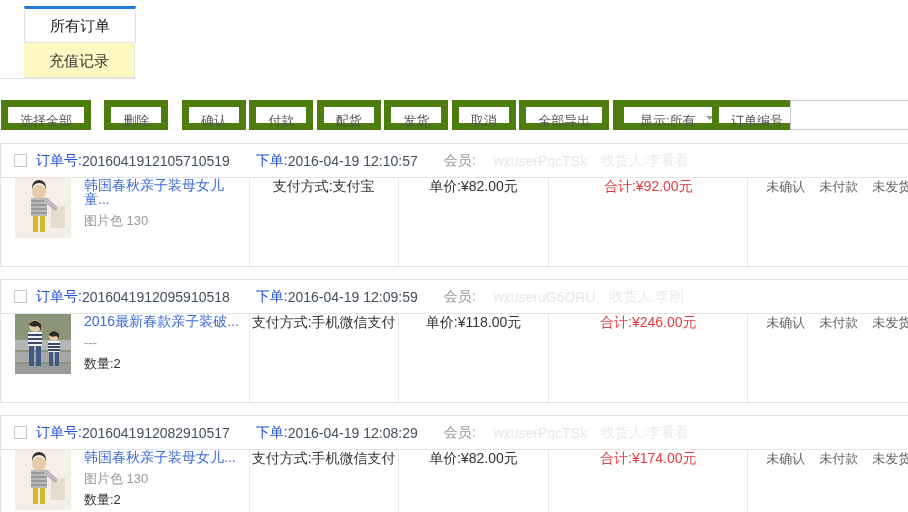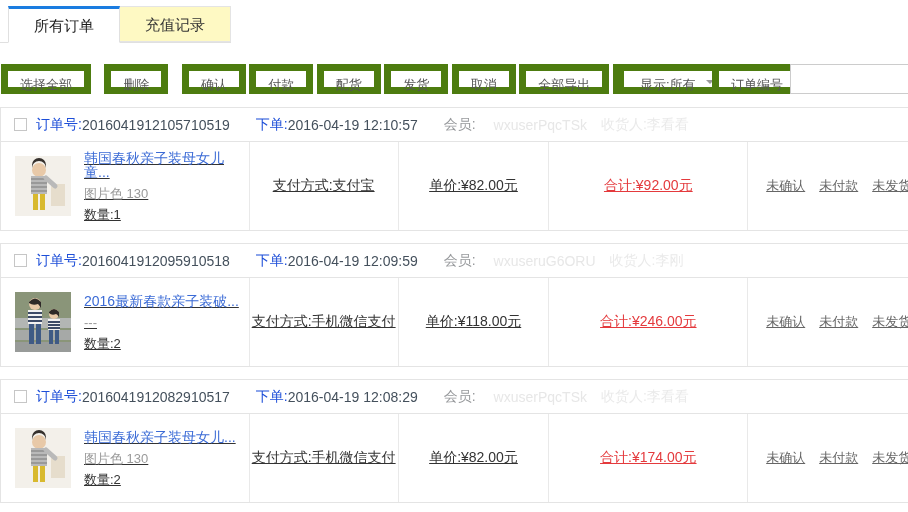--- a/index.html
+++ b/index.html
@@ -2,21 +2,21 @@
 <html><head>
 <meta charset="utf-8">
 <style>
   * { margin:0; padding:0; box-sizing:border-box; }
   html,body { width:908px; height:512px; overflow:hidden; background:#fff;
               font-family:"Liberation Sans","DejaVu Sans",sans-serif; }
   .page { width:940px; }
 
   
   .tabstrip { display:inline-flex; align-items:flex-start; margin-top:6px;
-              padding-left:8px; border-bottom:1px solid #e0e0e0; }
+              padding-left:24px; border-bottom:1px solid #e0e0e0;flex-direction:column; }
   .tab { height:37px; line-height:34px; padding:0 25px; font-size:15px; cursor:pointer; }
   .tab.active { border-top:3px solid #1a7ce0; border-left:1px solid #e0e0e0;
                 border-right:1px solid #e0e0e0; background:#fff; color:#1a1a1a;
                 margin-bottom:-1px; border-bottom:1px solid #fff; }
   .tab.inactive { border:1px solid #e4e4e4; border-left:none; background:#fef9c3;
                   color:#333; height:36px; line-height:35px; }
 
   
   .toolbar { position:relative; height:31px; margin-top:21px; width:940px; }
   .btn { display:inline-block; height:30px; line-height:28px; padding:0 12px;
@@ -43,22 +43,22 @@
   .cbx { width:13px; height:13px; border:1px solid #c6c6c6; background:#fff;
          display:inline-block; cursor:pointer; flex:none; }
   .oh-label { margin-left:9px; color:#1d4ed8; }
   .oh-num { color:#44505c; }
   .oh-gap { margin-left:26px; }
   .member-label { color:#97999c; }
   .member-val { color:#e7e7e7; margin-left:18px; }
   .receiver { color:#eaeaea; margin-left:14px; }
 
   .order-body { display:flex; height:88px; }
-  .cell { display:flex; align-items:center; justify-content:center;
-          border-left:1px solid #e9e9e9; font-size:14px; color:#333;text-decoration:underline; }
+  .cell { display:flex; align-items:flex-start; justify-content:center;
+          border-left:1px solid #e9e9e9; font-size:14px; color:#333; }
   .cell-product { width:248px; border-left:none; justify-content:flex-start;
                   padding-left:14px; }
   .cell-pay   { width:149px; }
   .cell-unit  { width:151px; }
   .cell-total { width:199px; color:#e43a3d; }
   .cell-status{ width:192px; justify-content:flex-start; padding-left:18px;
                 font-size:13px; color:#666; gap:14px; }
 
   .thumb { width:56px; height:60px; flex:none; }
   .pinfo { margin-left:13px; line-height:1; }
@@ -124,21 +124,20 @@
           <path d="M17 12 a7 7 0 0 1 14 0 l0 -3 a7 7 0 0 0 -14 0 z" fill="#35302c"></path>
           <rect x="16" y="20" width="16" height="18" fill="#b9b9b9"></rect>
           <path d="M16 23h16M16 27h16M16 31h16M16 35h16" stroke="#8f8f8f" stroke-width="1.5"></path>
           <path d="M31 22 l9 8" stroke="#b9b9b9" stroke-width="5" stroke-linecap="round"></path>
           <rect x="18" y="38" width="5" height="16" fill="#d8b92e"></rect>
           <rect x="25" y="38" width="5" height="16" fill="#d8b92e"></rect>
         </svg>
         <div class="pinfo">
           <div class="ptitle">韩国春秋亲子装母女儿童...</div>
           <div class="pspec">图片色 130</div>
-          <div class="pqty">数量:1</div>
         </div>
       </div>
       <div class="cell cell-pay">支付方式:支付宝</div>
       <div class="cell cell-unit">单价:¥82.00元</div>
       <div class="cell cell-total">合计:¥92.00元</div>
       <div class="cell cell-status">
         <span>未确认</span>
         <span>未付款</span>
         <span>未发货</span>
       </div>

